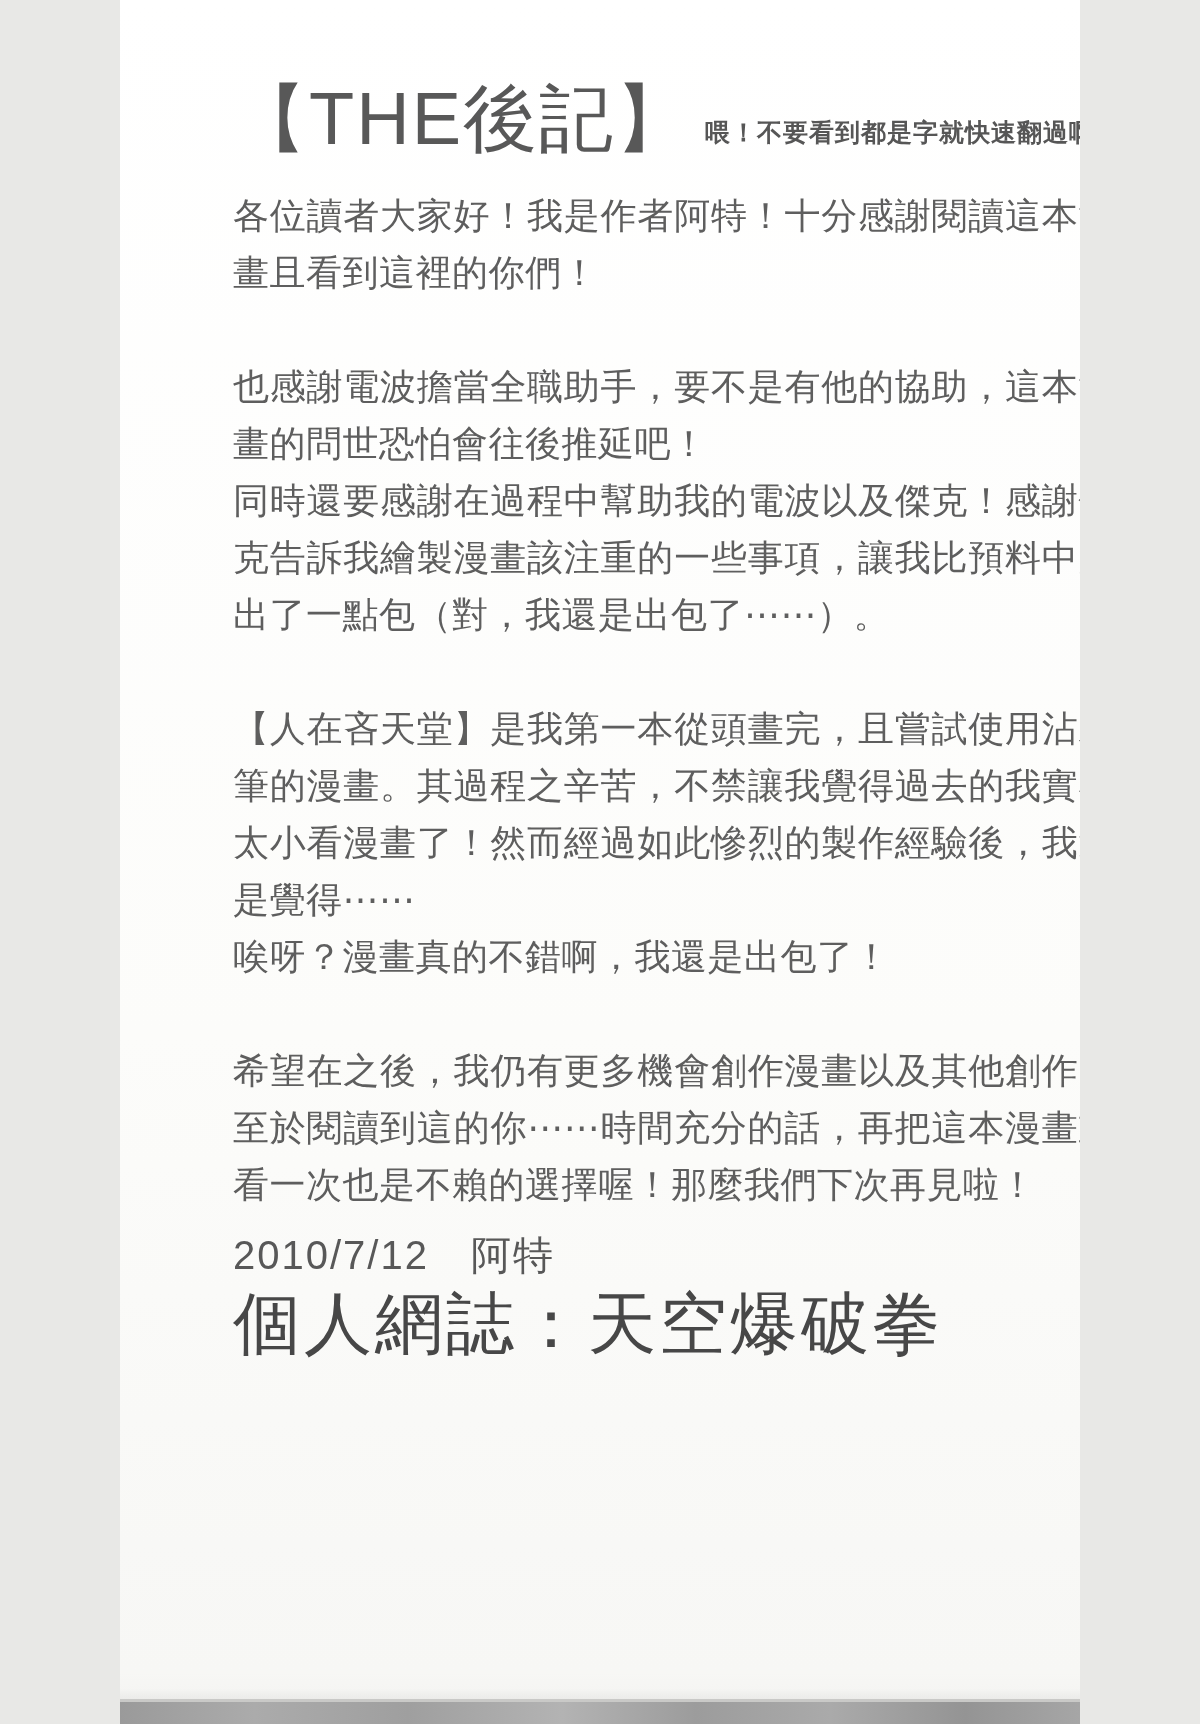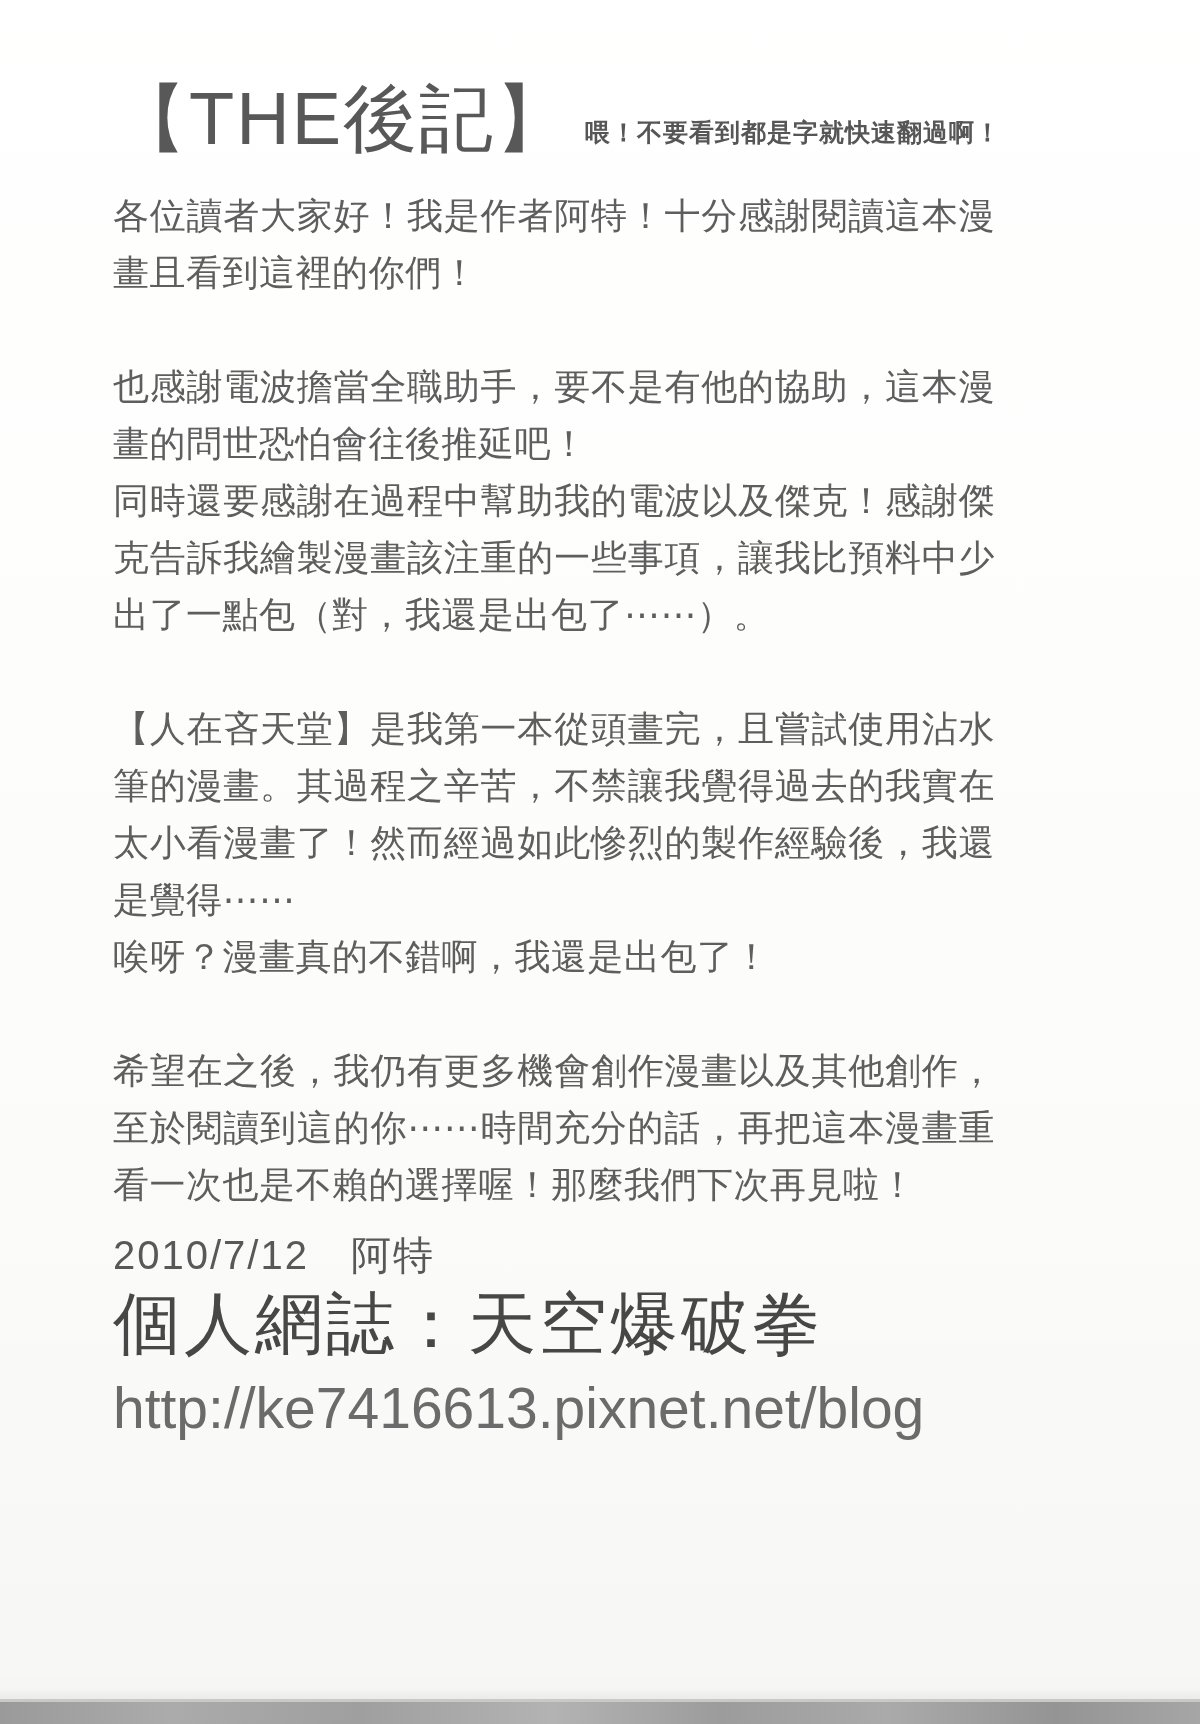--- a/index.html
+++ b/index.html
@@ -2,21 +2,21 @@
 <html lang="zh-Hant"><head>
 <meta charset="utf-8">
 <style>
   html, body {
     margin: 0;
     padding: 0;
     background: #e8e8e6;
   }
   .page {
     position: relative;
-    width: 1200px;
+    width: 960px;
     height: 1724px;
     margin: 0 auto;
     background: linear-gradient(180deg, #ffffff 0%, #fcfcfa 60%, #f7f7f5 97%, #f2f2f0 100%);
     overflow: hidden;
     font-family: "Liberation Sans", sans-serif;
     color: #5e5e5e;
   }
   .content {
     position: absolute;
     left: 113px;
@@ -122,19 +122,18 @@
         </div>
         <div class="block">
           <div class="line">希望在之後，我仍有更多機會創作漫畫以及其他創作，至於閱讀到這的你⋯⋯時間充分的話，再把這本漫畫重看一次也是不賴的選擇喔！那麼我們下次再見啦！</div>
         </div>
       </main>
 
     <div class="date-line">2010/7/12　阿特</div>
 
     <div class="blog-label">個人網誌：天空爆破拳</div>
 
-    <div class="blog-url">http://ke7416613.pixnet.net/blog</div>
 
   </div>
 
   <div class="scan-edge-shadow"></div>
   <div class="scan-edge"></div>
 </div>
 
 </body></html>

